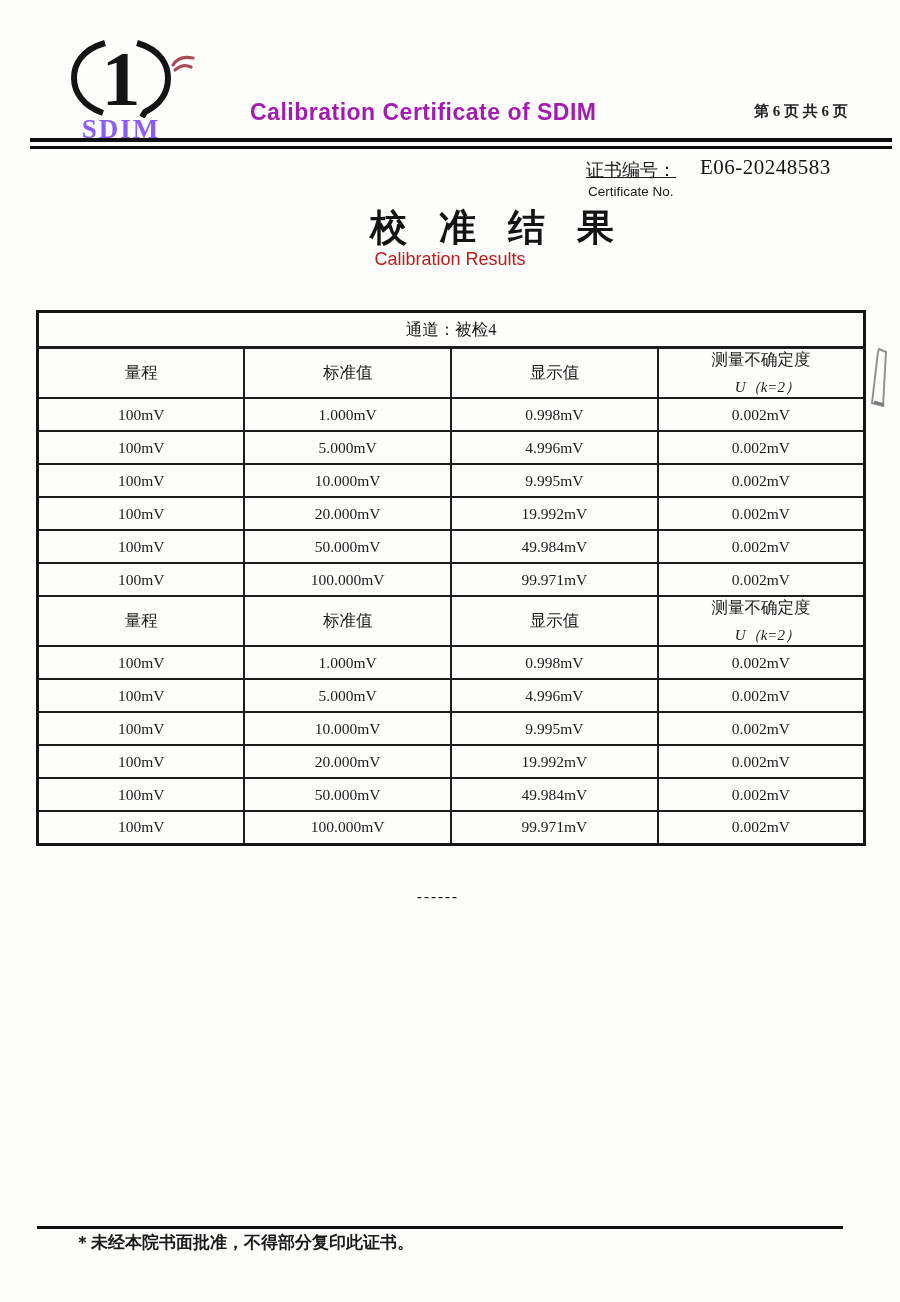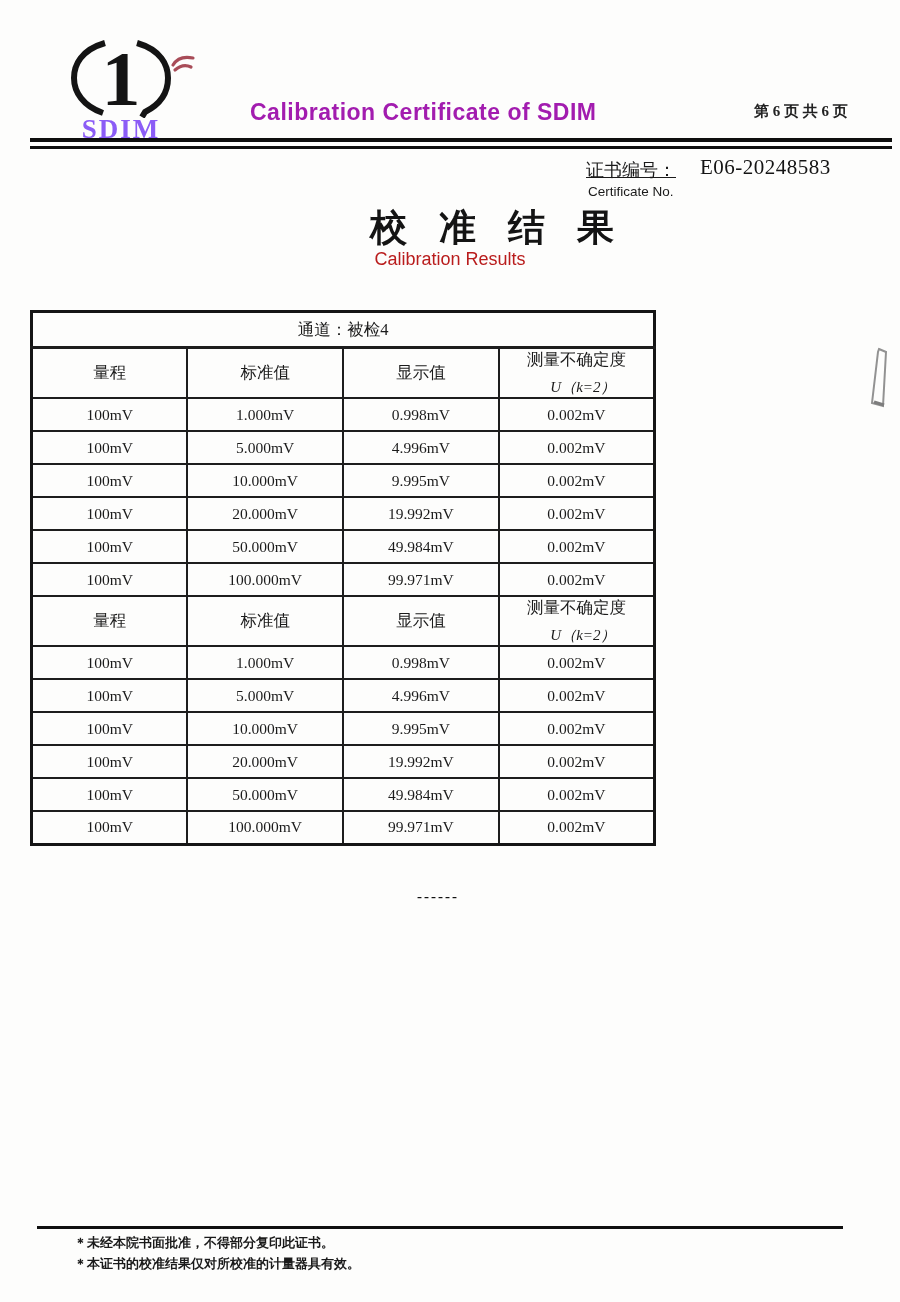--- a/index.html
+++ b/index.html
@@ -43,39 +43,39 @@
   .results-cn {
     position:absolute; left:0; top:203px; width:900px; text-align:center;
     font-size:37px; font-weight:bold; letter-spacing:32px; text-indent:32px; color:#141414;margin-left:42px;
   }
   .results-en {
     position:absolute; left:0; top:249px; width:900px; text-align:center;
     font-family:"Liberation Sans","DejaVu Sans",sans-serif; font-size:18px; color:#b91c1c;
   }
   
   .results-table {
-    position:absolute; left:30px; top:310px; width:626px;
+    position:absolute; left:36px; top:310px; width:830px;
     border-collapse:collapse; table-layout:fixed;
     border:3px solid #151515;
   }
   .results-table td { border:2px solid #1d1d1d; text-align:center; vertical-align:middle; }
   .col-1 { width:29.5%; } .col-2 { width:21%; } .col-3 { width:21.5%; } .col-4 { width:28%; }
   .channel-row td { height:36px; font-size:16.5px; border-bottom-width:3px; }
   .head-row td { height:50px; font-size:16.5px; }
   .data-row td { height:33px; font-size:15.5px; }
   .unc-line2 { font-size:15px; font-style:italic; margin-top:7px;padding-left:13px; }
   .end-mark {
     position:absolute; left:47px; top:888px; width:782px; text-align:center;
     font-weight:bold; font-size:15px; letter-spacing:2px; color:#111;
   }
   
   .edge-mark { position:absolute; left:866px; top:346px; opacity:.65; }
   
   .footer-rule { position:absolute; left:37px; top:1226px; width:806px; border-top:3px solid #101010; }
-  .footer-notes { position:absolute; left:74px; top:1232px; font-size:13px; font-weight:bold; line-height:21px; color:#1a1a1a; }
+  .footer-notes { position:absolute; left:74px; top:1232px; font-size:17px; font-weight:bold; line-height:21px; color:#1a1a1a; }
   .form-code {
     position:absolute; left:768px; top:1333px; font-size:13px; font-weight:bold;
     letter-spacing:.5px; color:#1b1b1b;
   }
 </style>
 </head>
 <body>
 
 <div class="page">
 
@@ -206,17 +206,16 @@
   <div class="end-mark">------</div>
 
   <svg class="edge-mark" width="24" height="66" viewBox="0 0 24 66">
     <path d="M13 3 L20 6 L17 60 L6 57 L12 6 Z" fill="none" stroke="#5a5a5a" stroke-width="2"></path>
     <path d="M8 56 L18 59" stroke="#3a3a3a" stroke-width="3"></path>
   </svg>
 
   <div class="footer-rule"></div>
   <div class="footer-notes">
     <div>＊未经本院书面批准，不得部分复印此证书。</div>
-    <div>＊本证书的校准结果仅对所校准的计量器具有效。</div>
   </div>
   <div class="form-code">SDIM/MB03B</div>
 
 </div>
 
 </body></html>

